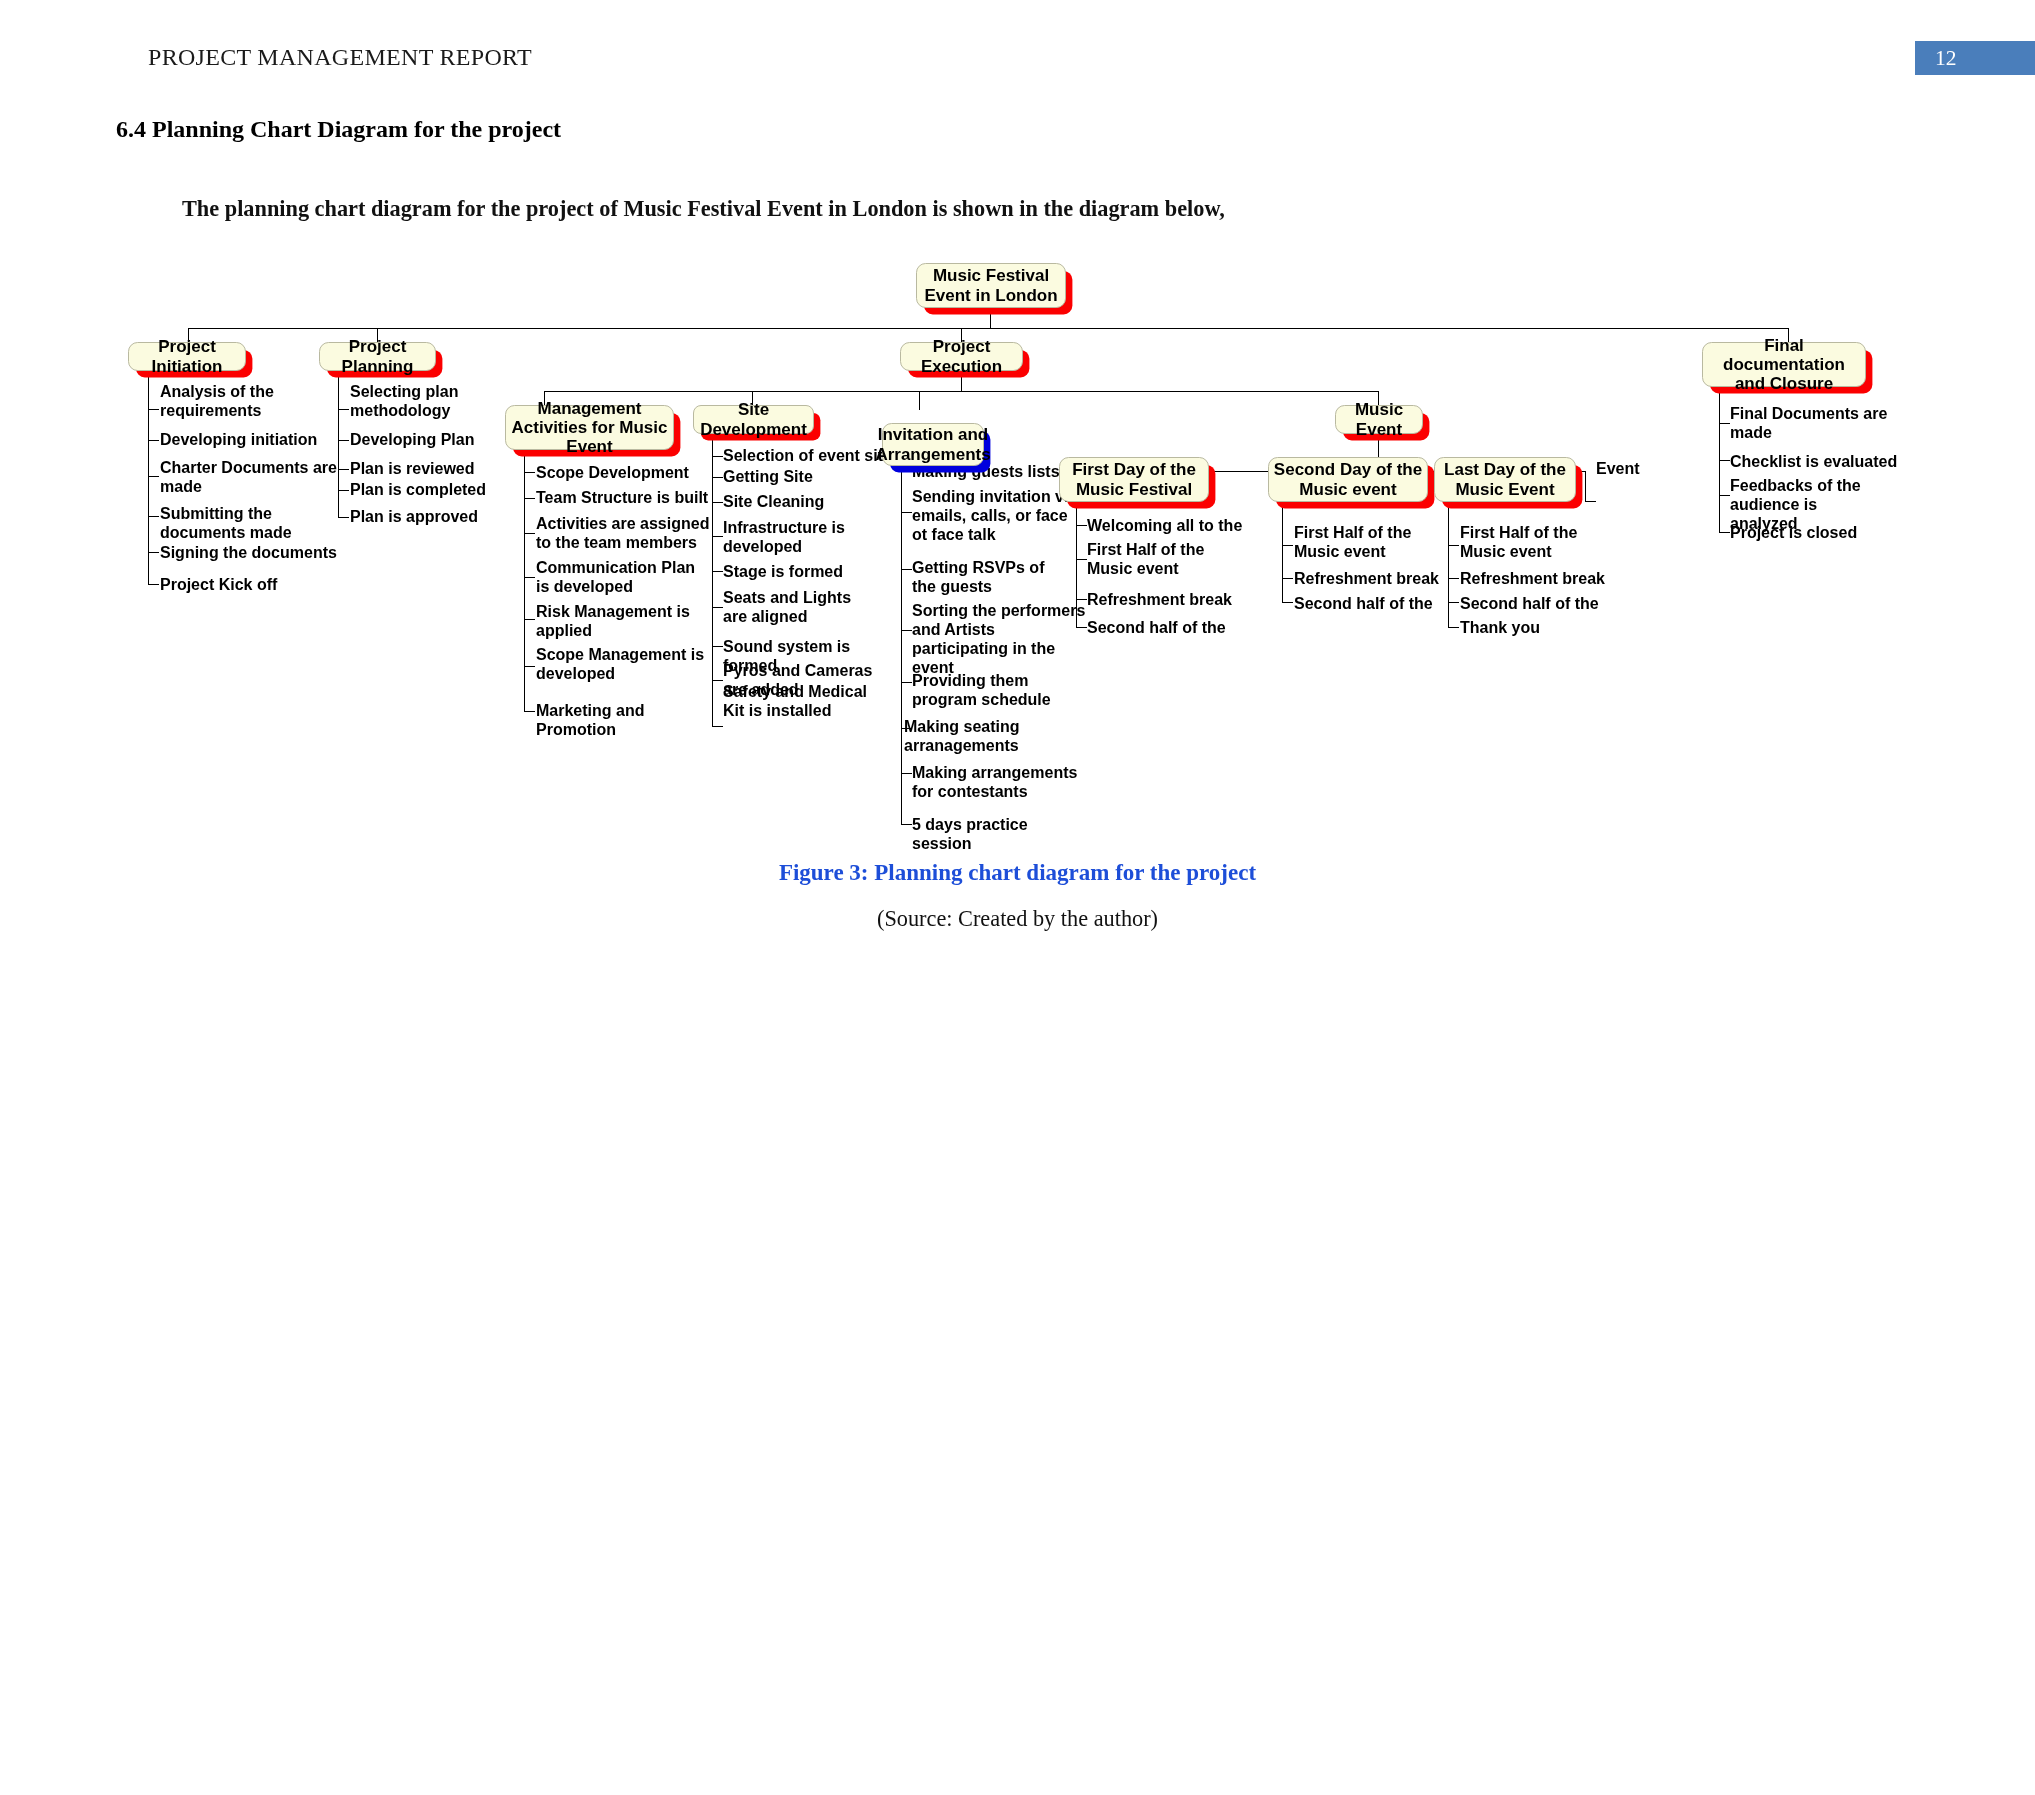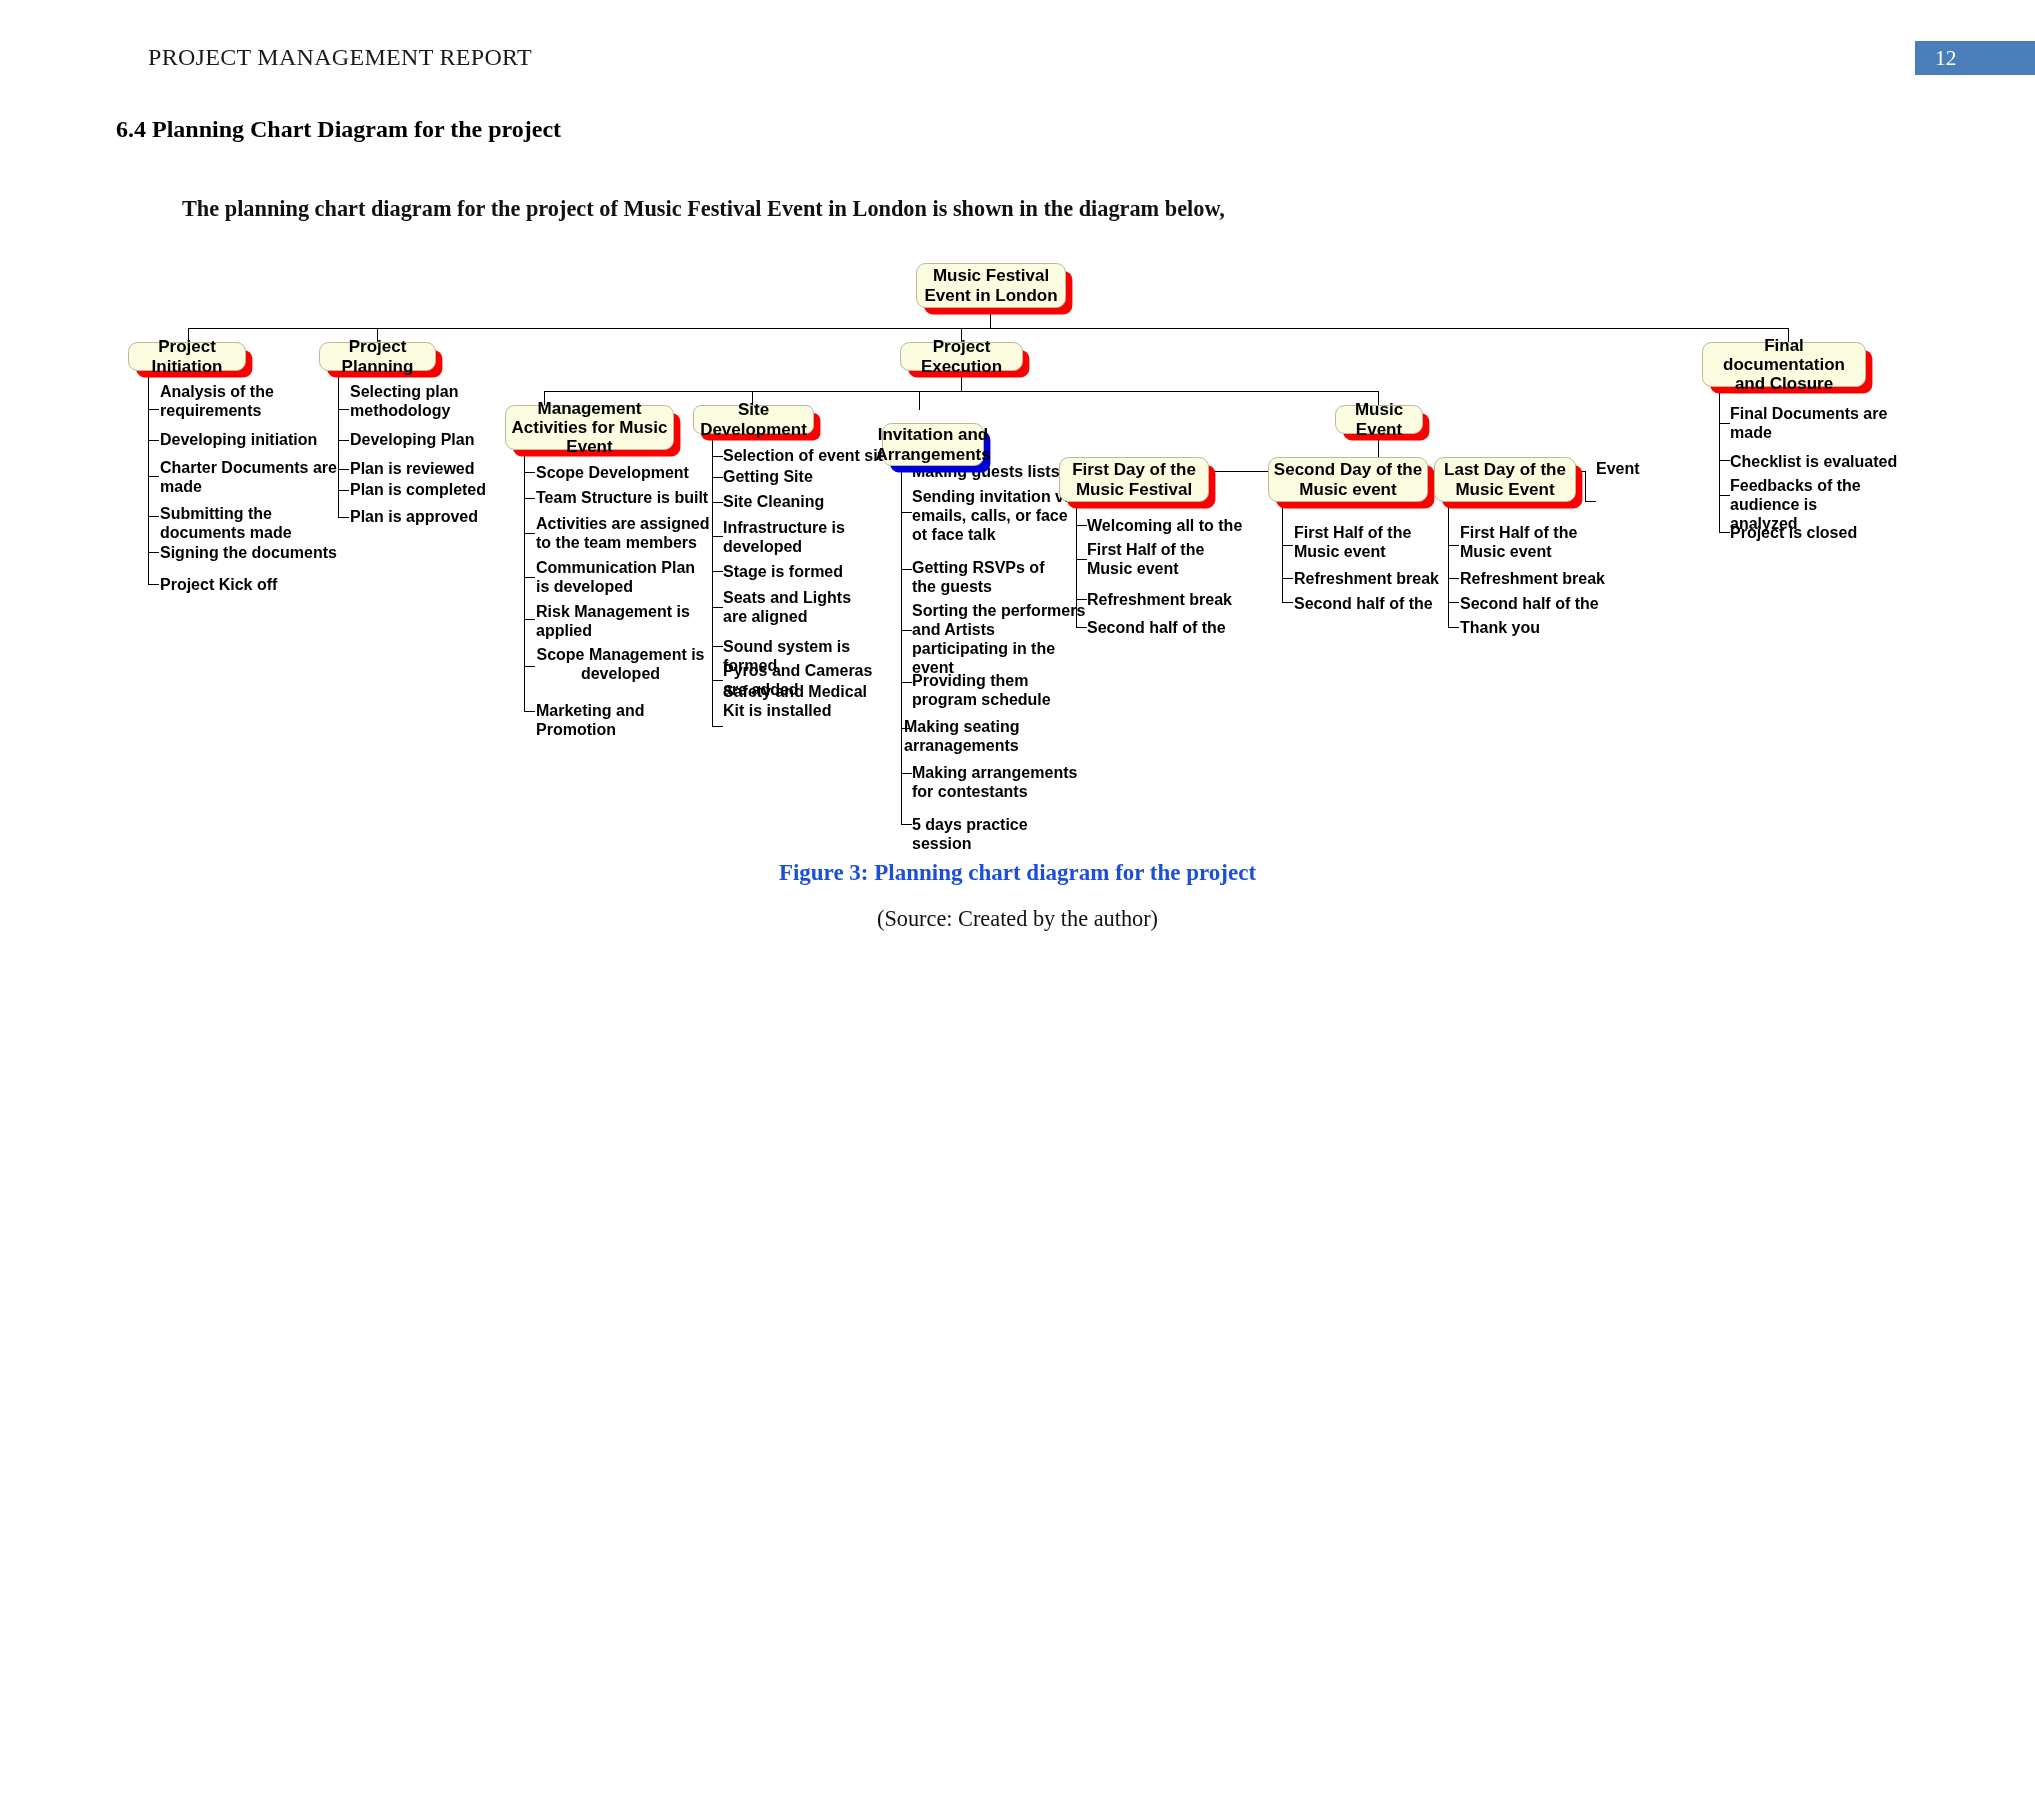--- a/index.html
+++ b/index.html
@@ -214,21 +214,21 @@
   <div class="hline" style="left:524px; top:533px; width:11.2px;"></div>
   <div class="hline" style="left:524px; top:577px; width:11.2px;"></div>
   <div class="hline" style="left:524px; top:619px; width:11.2px;"></div>
   <div class="hline" style="left:524px; top:666px; width:11.2px;"></div>
   <div class="hline" style="left:524px; top:711px; width:11.2px;"></div>
   <div class="leaf" style="left:536px; top:464px; width:184px;">Scope Development</div>
   <div class="leaf" style="left:536px; top:489px; width:184px;">Team Structure is built</div>
   <div class="leaf" style="left:536px; top:515px; width:177px;">Activities are assigned to the team members</div>
   <div class="leaf" style="left:536px; top:559px; width:169px;">Communication Plan is developed</div>
   <div class="leaf" style="left:536px; top:603px; width:169px;">Risk Management is applied</div>
-  <div class="leaf" style="left:536px; top:646px; width:169px;text-align:center;">Scope Management is developed</div>
+  <div class="leaf" style="left:536px; top:646px; width:169px;">Scope Management is developed</div>
   <div class="leaf" style="left:536px; top:702px; width:184px;">Marketing and Promotion</div>
 
   <div class="vline" style="left:712px; top:436px; height:290px;"></div>
   <div class="hline" style="left:712px; top:456px; width:11.2px;"></div>
   <div class="hline" style="left:712px; top:477px; width:11.2px;"></div>
   <div class="hline" style="left:712px; top:502px; width:11.2px;"></div>
   <div class="hline" style="left:712px; top:536px; width:11.2px;"></div>
   <div class="hline" style="left:712px; top:571px; width:11.2px;"></div>
   <div class="hline" style="left:712px; top:607px; width:11.2px;"></div>
   <div class="hline" style="left:712px; top:646px; width:11.2px;"></div>

